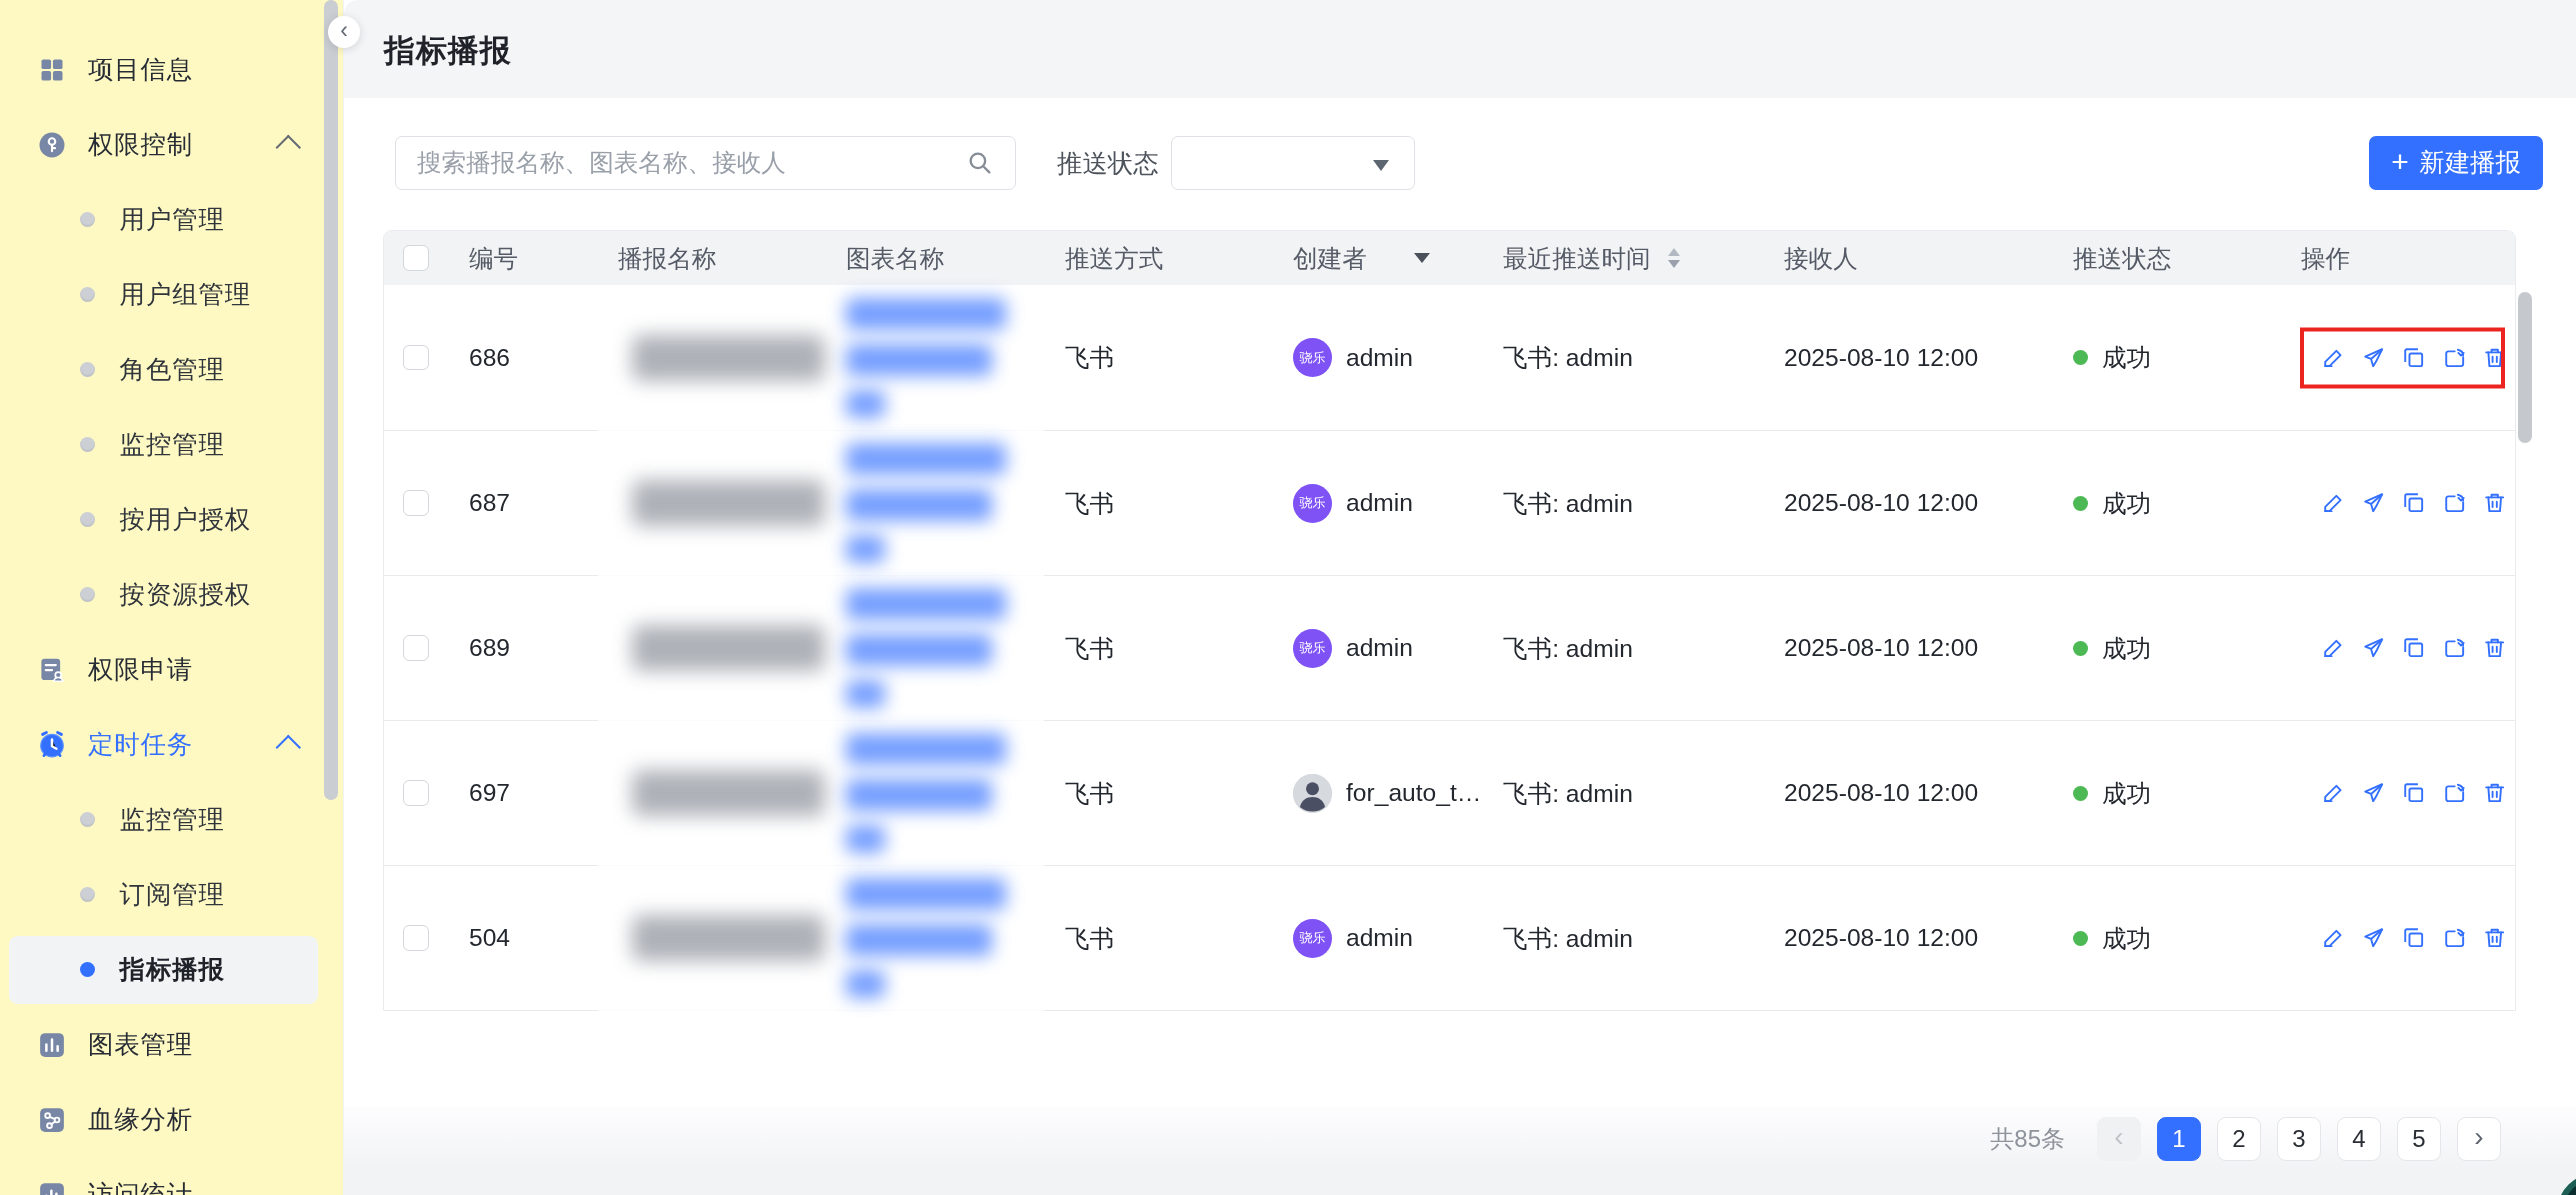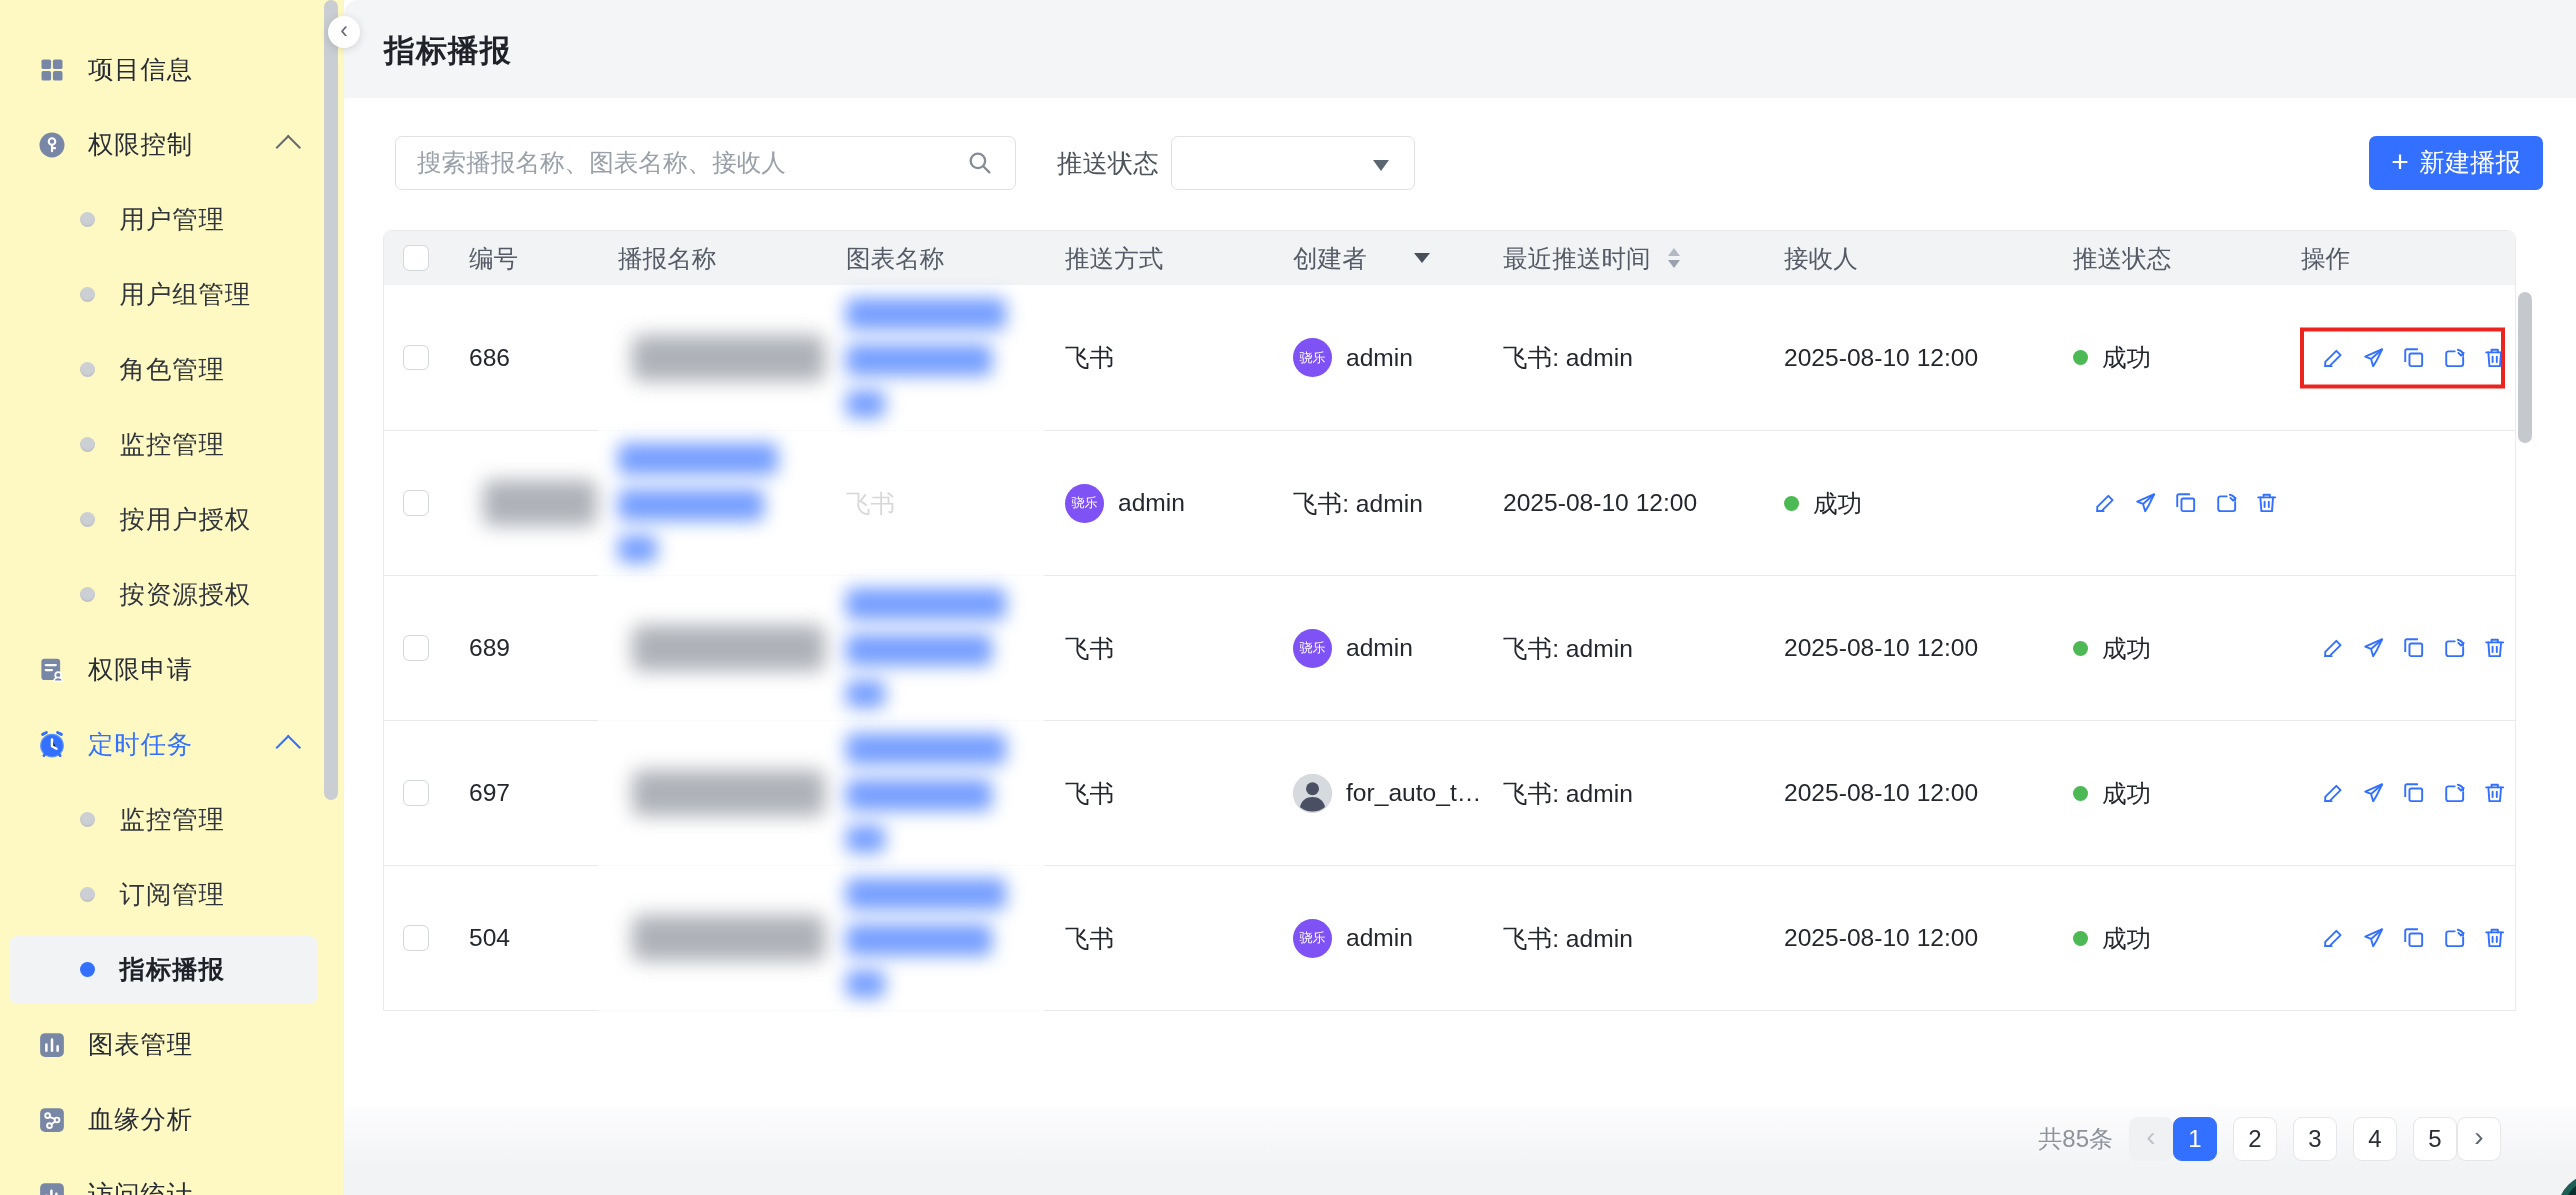--- a/index.html
+++ b/index.html
@@ -111,21 +111,21 @@
 
   .c-actions { position:relative; padding-left:30px; }
   .actions-wrap { display:flex; align-items:center; gap:15px; position:relative; padding:0 10.5px; height:58px; }
   .actions-wrap .aicon { width:25.4px; height:25.4px; cursor:pointer; display:flex; align-items:center; justify-content:center; }
   .red-annotation { position:absolute; left:-10.5px; top:50%; transform:translateY(-50%); width:205px; height:61px; border:4.4px solid #ec2420; pointer-events:none; }
 
   .tbl-thumb { position:absolute; left:2174px; top:194px; width:14px; height:151px; background:#c5c8cd; border-radius:8px; }
 
   
   .m-footer { height:89px; background:linear-gradient(180deg,#fdfdfe 0%,#f2f3f5 70%); display:flex; justify-content:flex-end; align-items:flex-start; padding:11.4px 75px 0 0; }
-  .pagination { display:flex; align-items:center; }
+  .pagination { display:flex; align-items:center; gap:16px; }
   .pg-total { font-size:24px; color:#8d929b; margin-right:16px; }
   .pg-btn { width:44px; height:44px; border-radius:8.8px; background:#fff; border:1.8px solid #e4e6e9; color:#2a2e34;
             font-size:24px; display:flex; align-items:center; justify-content:center; cursor:pointer; }
   .pg-btn.active { background:#3370ff; border-color:#3370ff; color:#fff; }
   .pg-btn.nav { font-size:28px; padding-bottom:4.4px; color:#5f6670; }
   .pg-btn.nav.disabled { background:#f0f1f3; border-color:#f0f1f3; color:#bfc3c9; }
 
   .fab { position:absolute; left:2557px; top:1173px; width:79px; height:79px; border-radius:50%;
          background:#0b2f2e; border:6.1px solid #1d5e55; cursor:pointer; }
 </style>
@@ -369,20 +369,21 @@
         </span>
         <span class="red-annotation" style="display: block;"></span>
       </div>
     </div>
   </div>
 
   <div class="trow">
     <div class="cell c-check">
               <span class="checkbox"></span>
             </div>
+    <div class="cell">687</div>
     <div class="cell">
               <span class="blob-gray"></span>
             </div>
     <div class="cell c-chart">
       <span class="blob-blue b1"></span>
       <span class="blob-blue b2"></span>
       <span class="blob-blue b3"></span>
     </div>
     <div class="cell">飞书</div>
     <div class="cell">

